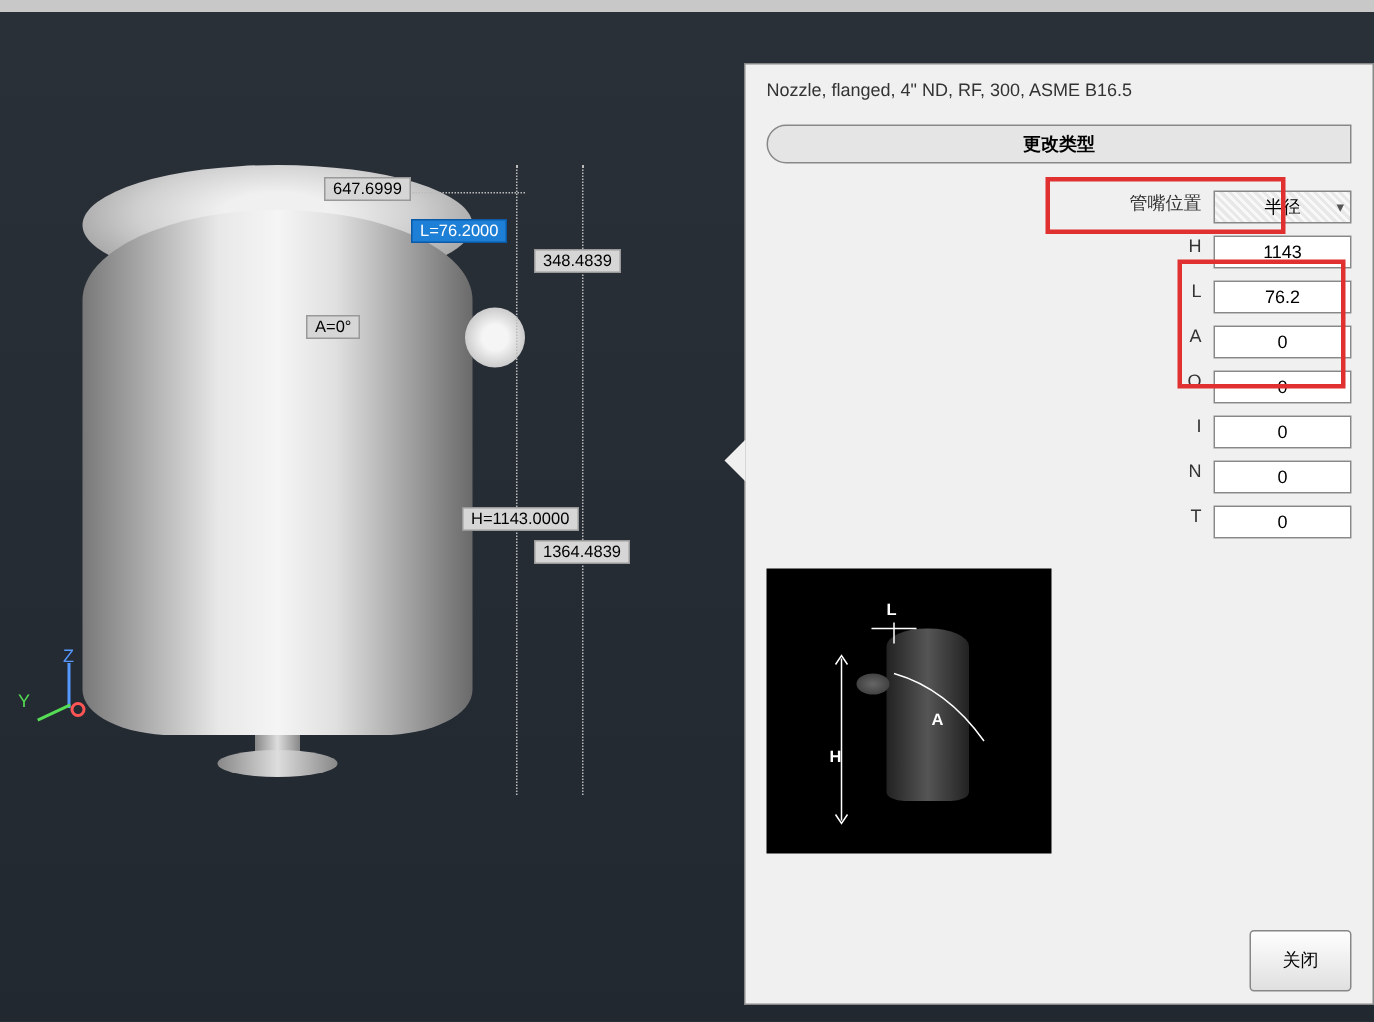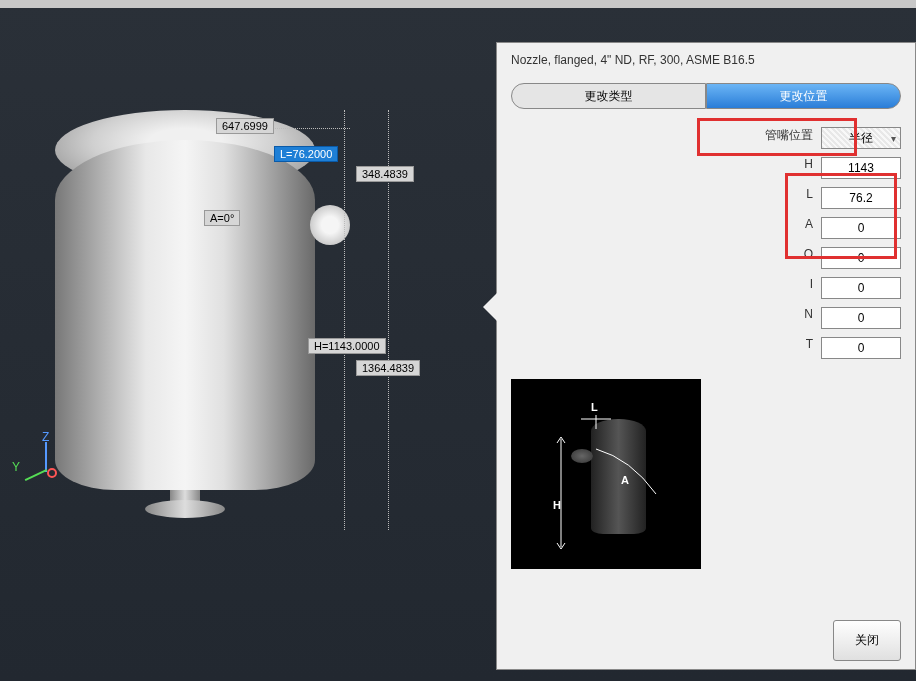--- a/index.html
+++ b/index.html
@@ -82,35 +82,35 @@
     .dropdown::after { content: "▼"; position: absolute; right: 4px; font-size: 8px; color: #555; }
     .icon-btn { 
       width: 24px; height: 22px; background: #f5f5f5; border: 1px solid #aaa; 
       display: inline-flex; align-items: center; justify-content: center; font-size: 11px;
     }
     .device-field { 
       flex: 1; height: 22px; background: #fff; border: 1px solid #aaa; border-radius: 11px;
       padding: 0 10px; font-size: 12px; display: flex; align-items: center; gap: 8px;
     }
     
-    .button-row { display: flex; padding: 10px 14px; gap: 0; position: relative; }
+    .button-row { display: flex; padding: 10px 14px; gap: 0; position: relative; font-weight: bold; }
     .pill-btn {
       flex: 1; height: 26px; border: 1px solid #888; font-size: 12px;
       display: flex; align-items: center; justify-content: center;
     }
     .pill-btn.left { border-radius: 13px 0 0 13px; background: #e5e5e5; }
     .pill-btn.right { border-radius: 0 13px 13px 0; background: linear-gradient(#6bb5f5, #2a7dd8); color: #fff; }
     .highlight-box1 { position: absolute; left: 697px; top: 118px; width: 160px; height: 38px; border: 3px solid #e03030; z-index: 10; pointer-events: none; }
     .highlight-box2 { position: absolute; left: 785px; top: 173px; width: 112px; height: 86px; border: 3px solid #e03030; z-index: 10; pointer-events: none; }
     
     .param-block { padding: 8px 14px 0; }
     .param-row { display: flex; align-items: flex-start; justify-content: flex-end; margin-bottom: 8px; gap: 8px; }
     .param-label { font-size: 12px; color: #333; text-align: right; }
     .param-input { 
-      width: 80px; height: 22px; background: #fff; border: 1px solid #888; 
+      width: 92px; height: 22px; background: #fff; border: 1px solid #888; 
       font-size: 12px; text-align: center; display: flex; align-items: center; justify-content: center;
     }
     .param-input.dd::after { content: "▾"; position: absolute; right: 4px; font-size: 10px; color: #555; }
     .param-input.dd { position: relative; background: repeating-linear-gradient(45deg,#e8e8e8,#e8e8e8 2px,#f8f8f8 2px,#f8f8f8 4px); }
     
     .preview {
       margin: 20px 14px; width: 190px; height: 190px; background: #000;
       position: relative;
     }
     .preview-cyl {
@@ -171,21 +171,20 @@
 <div class="highlight-box1"></div>
 <div class="highlight-box2"></div>
 
 <div class="panel">
   <div class="panel-arrow"></div>
   <div class="panel-title">Nozzle, flanged, 4" ND, RF, 300, ASME B16.5</div>
 
 
   <div class="button-row">
     <div class="pill-btn left">更改类型</div>
-    <div class="pill-btn right">更改位置</div>
   </div>
 
   <div class="param-block">
     <div class="param-row">
       <span class="param-label">管嘴位置</span>
       <div class="param-input dd">半径</div>
     </div>
     <div class="param-row">
       <span class="param-label">H</span>
       <div class="param-input">1143</div>

